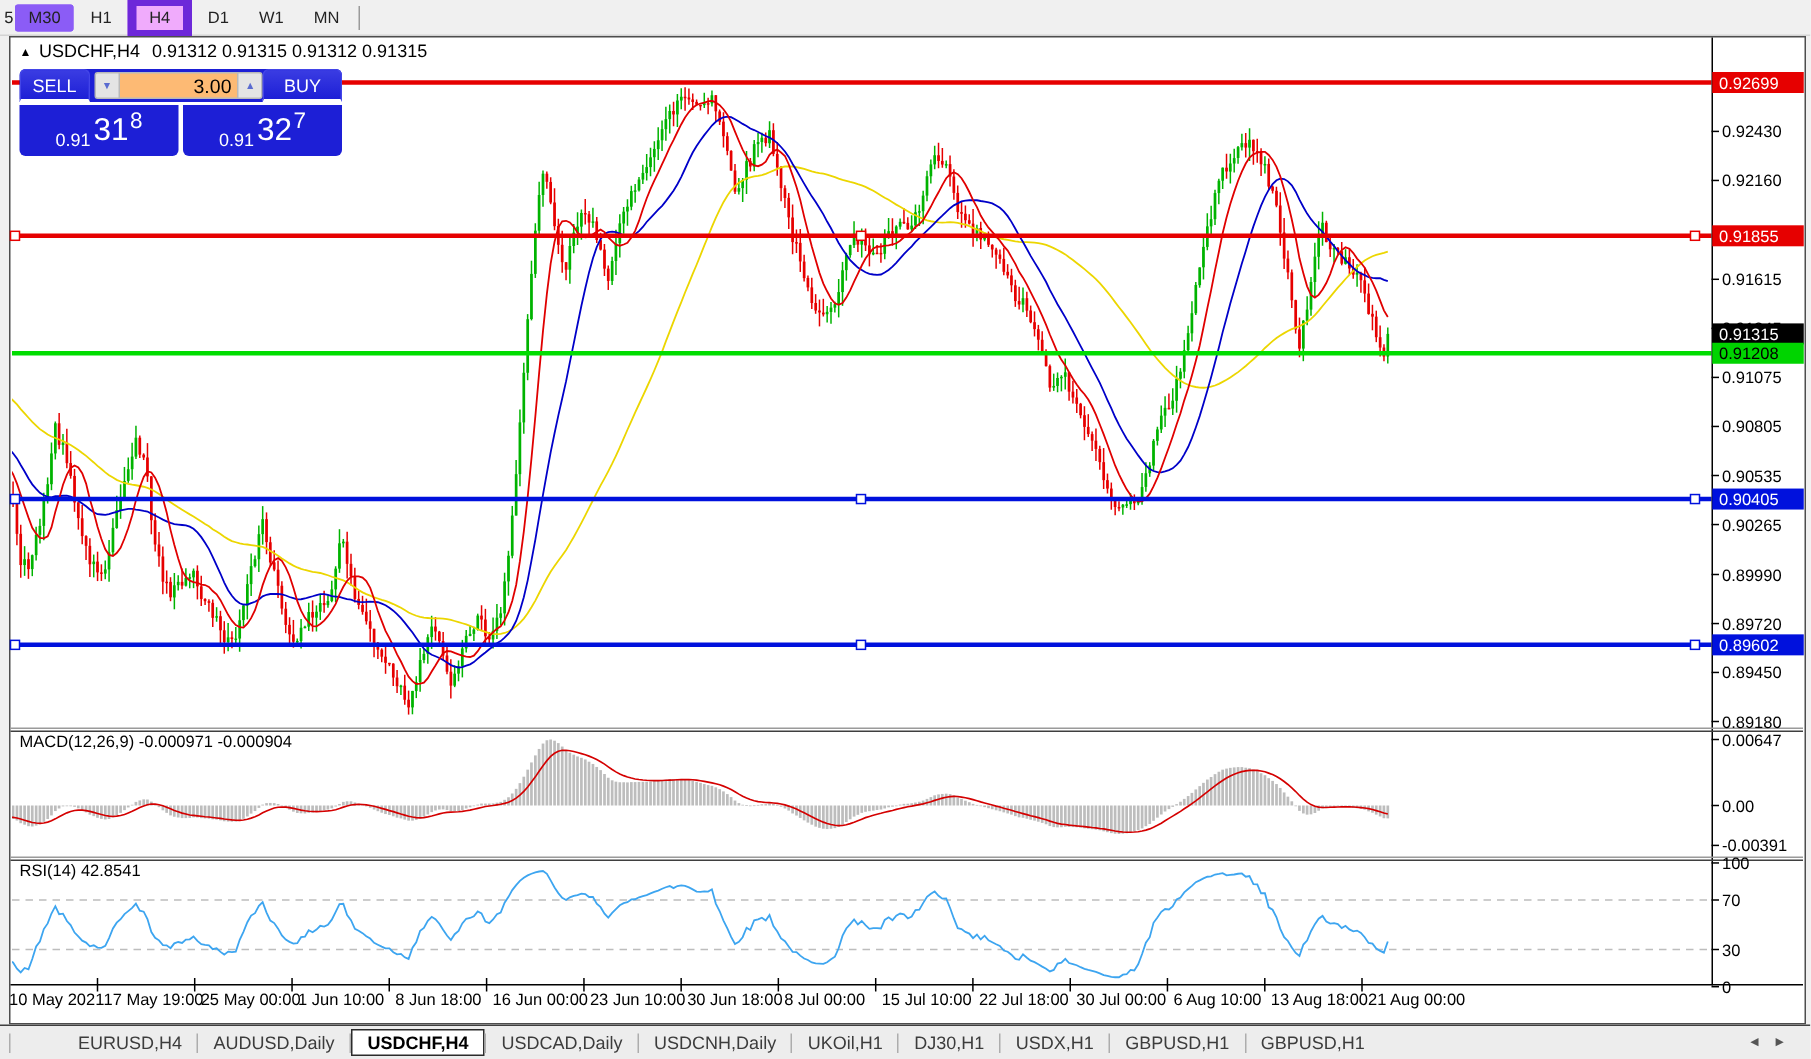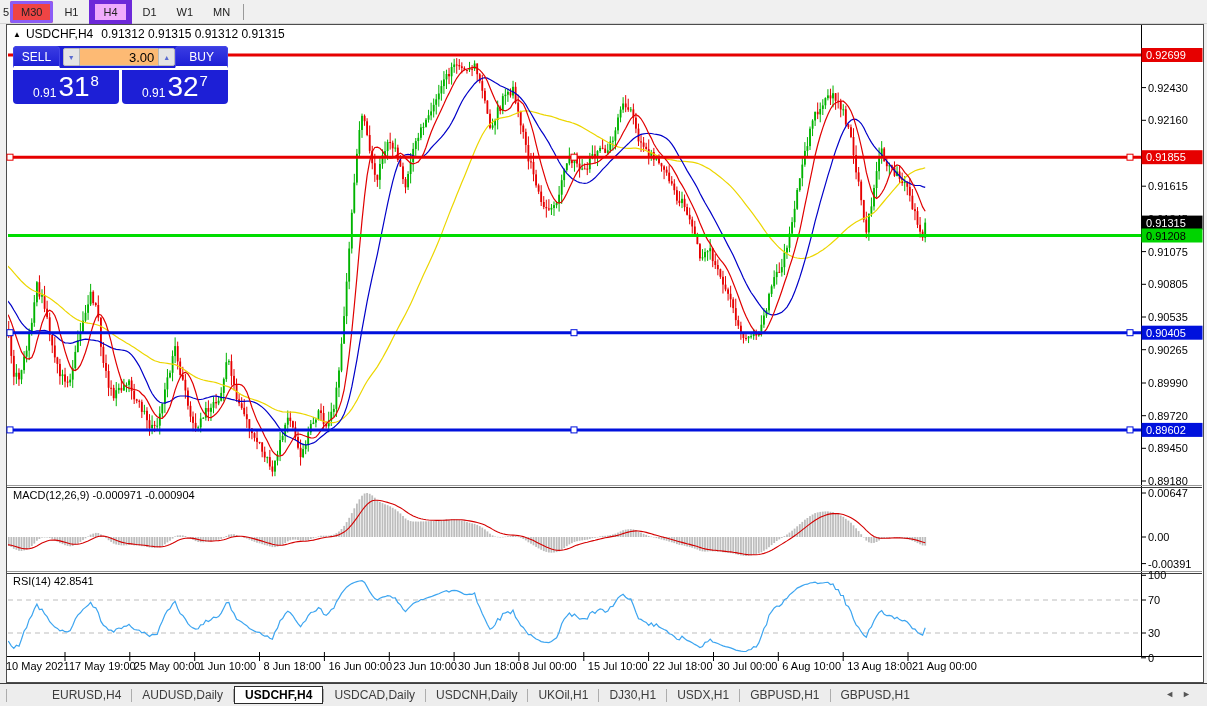--- a/index.html
+++ b/index.html
@@ -4,21 +4,21 @@
 <style>
   html,body{margin:0;padding:0;}
   body{background:#e9e9e9;font-family:"Liberation Sans",sans-serif;-webkit-font-smoothing:antialiased;}
   #stage{position:relative;width:1207px;height:706px;background:#f0f0f0;overflow:hidden;}
 
   
   #toolbar{position:absolute;left:0;top:0;width:1207px;height:23px;background:#f0f0f0;
            display:flex;align-items:center;font-size:11px;color:#222;border-bottom:1px solid #d4d4d4;}
   .tf-part{width:9px;overflow:hidden;text-align:right;color:#222;}
   .tf-btn{padding:2px 8px;margin:1px 1px;border:1px solid transparent;border-radius:2px;cursor:default;}
-  .tf-btn.boxed{border:3px solid #8b5cf6;background:#ef4444;}
+  .tf-btn.boxed{border:1px solid #8b5cf6;background:#8b5cf6;}
   .tf-btn.active{background:#f0abfc;border:6px solid #6d28d9;}
   .tf-sep{width:1px;height:16px;background:#c9c9c9;margin:0 3px;}
   .tf-sep.strong{background:#9a9a9a;}
 
   
   #chartwin{position:absolute;left:6px;top:24px;width:1196px;height:657px;background:#fff;border:1px solid #4d4d4d;}
   #chart-svg{position:absolute;left:0;top:0;width:1207px;height:706px;z-index:2;}
   #chart-svg text{font-family:"Liberation Sans",sans-serif;font-size:11px;fill:#000;}
 
   #chart-title{position:absolute;left:13px;top:27px;z-index:3;font-size:12px;color:#000;white-space:nowrap;}
@@ -41,21 +41,21 @@
         font-size:7px;display:flex;align-items:center;justify-content:center;cursor:pointer;}
   .spin.down{margin-left:3px;border-radius:2px 0 0 2px;}
   .spin.up{border-radius:0 2px 2px 0;}
   #vol-box{width:75px;margin:2px 0;background:#fdba74;border:1px solid #b9b9b9;border-left:none;border-right:none;
            font-size:13px;color:#000;display:flex;align-items:center;justify-content:flex-end;padding-right:4px;}
   .trow2{display:flex;margin-top:2px;height:34px;}
   .pbox{flex:1;background:#1d1fd6;border-radius:0 0 4px 4px;color:#fff;display:flex;
         align-items:center;justify-content:center;overflow:hidden;}
   .pbox.left{margin-right:3px;}
   .pbase{font-size:12px;align-self:flex-end;margin-bottom:4px;margin-right:2px;margin-top:21px;}
-  .pbig{font-size:28px;line-height:32px;}
+  .pbig{font-size:21px;line-height:32px;}
   .psup{font-size:15px;align-self:flex-start;margin-top:2px;margin-left:1px;}
 
   
   #tabbar{position:absolute;left:0;top:683px;width:1207px;height:23px;background:#ededed;
           border-top:1px solid #3f3f3f;display:flex;align-items:center;font-size:12px;color:#3c3c3c;
           padding-left:6px;box-sizing:border-box;gap:35px;}
   .tab{padding:2px 10px;white-space:nowrap;cursor:pointer;}
   .tab.active{background:#fff;border:1px solid #2b2b2b;font-weight:bold;color:#000;padding:1px 10px;}
   .tab-div{width:1px;height:13px;background:#adadad;}
   #tab-arrows{position:absolute;right:8px;top:5px;color:#555;font-size:9px;letter-spacing:8px;cursor:pointer;}

